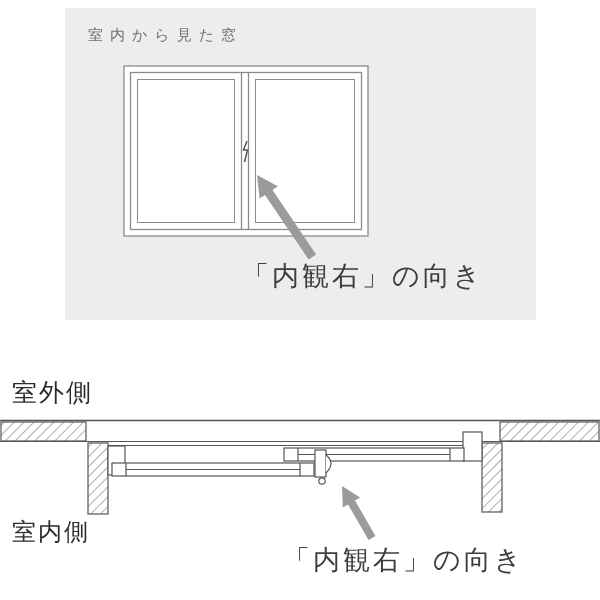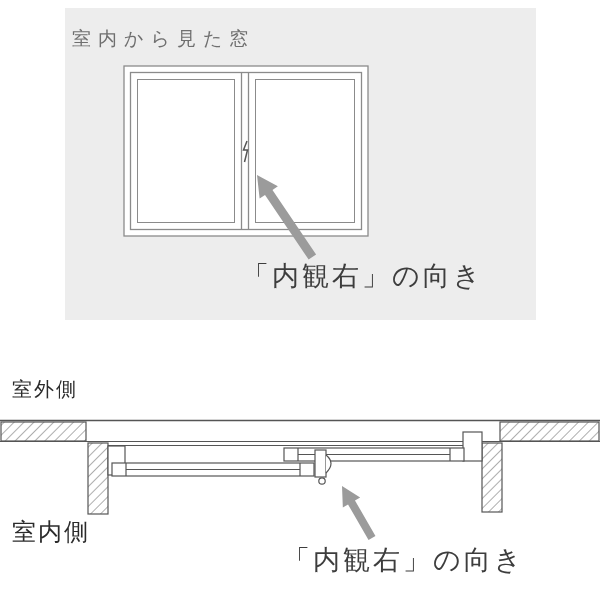--- a/index.html
+++ b/index.html
@@ -7,32 +7,32 @@
     width:600px;height:600px;position:relative;overflow:hidden;
     background:#ffffff;
     font-family:"DejaVu Sans","Liberation Sans",sans-serif;
   }
   .abs{position:absolute}
   #panel{
     left:65px;top:8px;width:471px;height:312px;
     background:#ededed;
   }
   #panel-caption{
-    left:72px;top:26px;
-    font-size:19px;letter-spacing:7px;color:#6f6f6f;
+    left:88px;top:26px;
+    font-size:15px;letter-spacing:7px;color:#6f6f6f;
     white-space:nowrap;
   }
   #top-arrow-label{
     left:242px;top:258px;
     font-size:27px;letter-spacing:3px;color:#3d3d3d;
     white-space:nowrap;
   }
   #outdoor-label{
     left:12px;top:376px;
-    font-size:20px;letter-spacing:2px;color:#2b2b2b;
+    font-size:25px;letter-spacing:2px;color:#2b2b2b;
     white-space:nowrap;
   }
   #indoor-label{
     left:12px;top:516px;
     font-size:24px;letter-spacing:2px;color:#2b2b2b;
     white-space:nowrap;
   }
   #bottom-arrow-label{
     left:283px;top:542px;
     font-size:27px;letter-spacing:3px;color:#3d3d3d;

